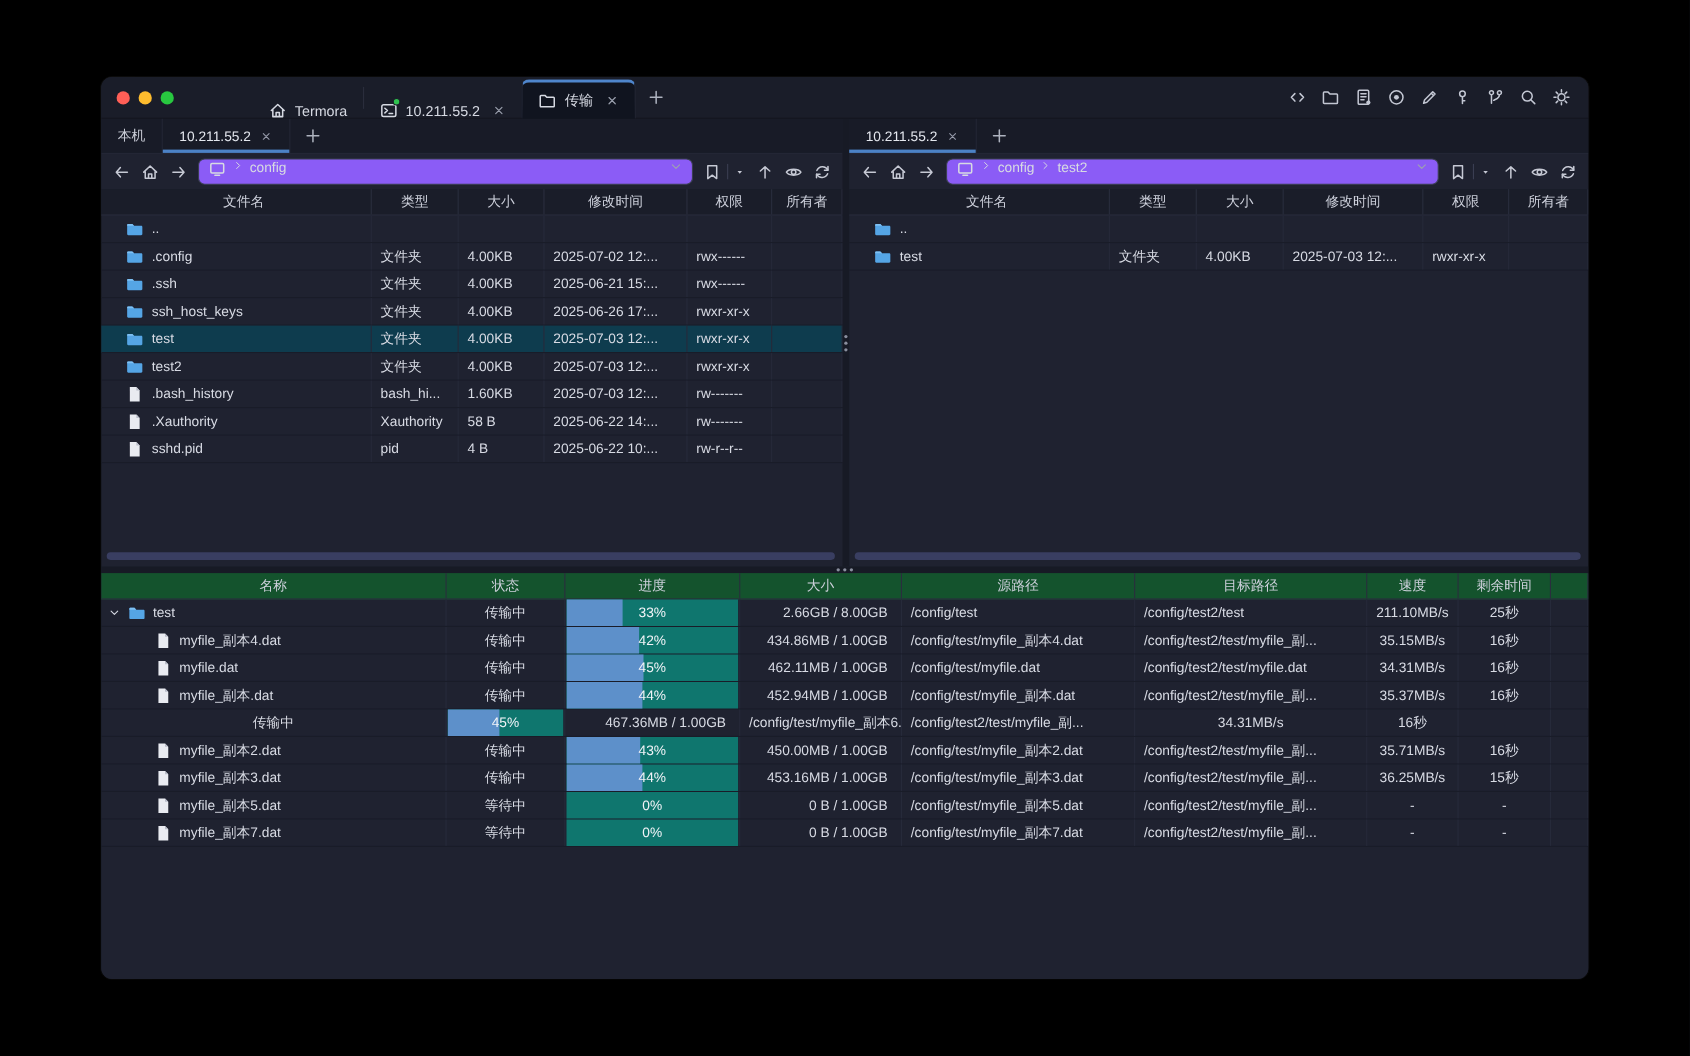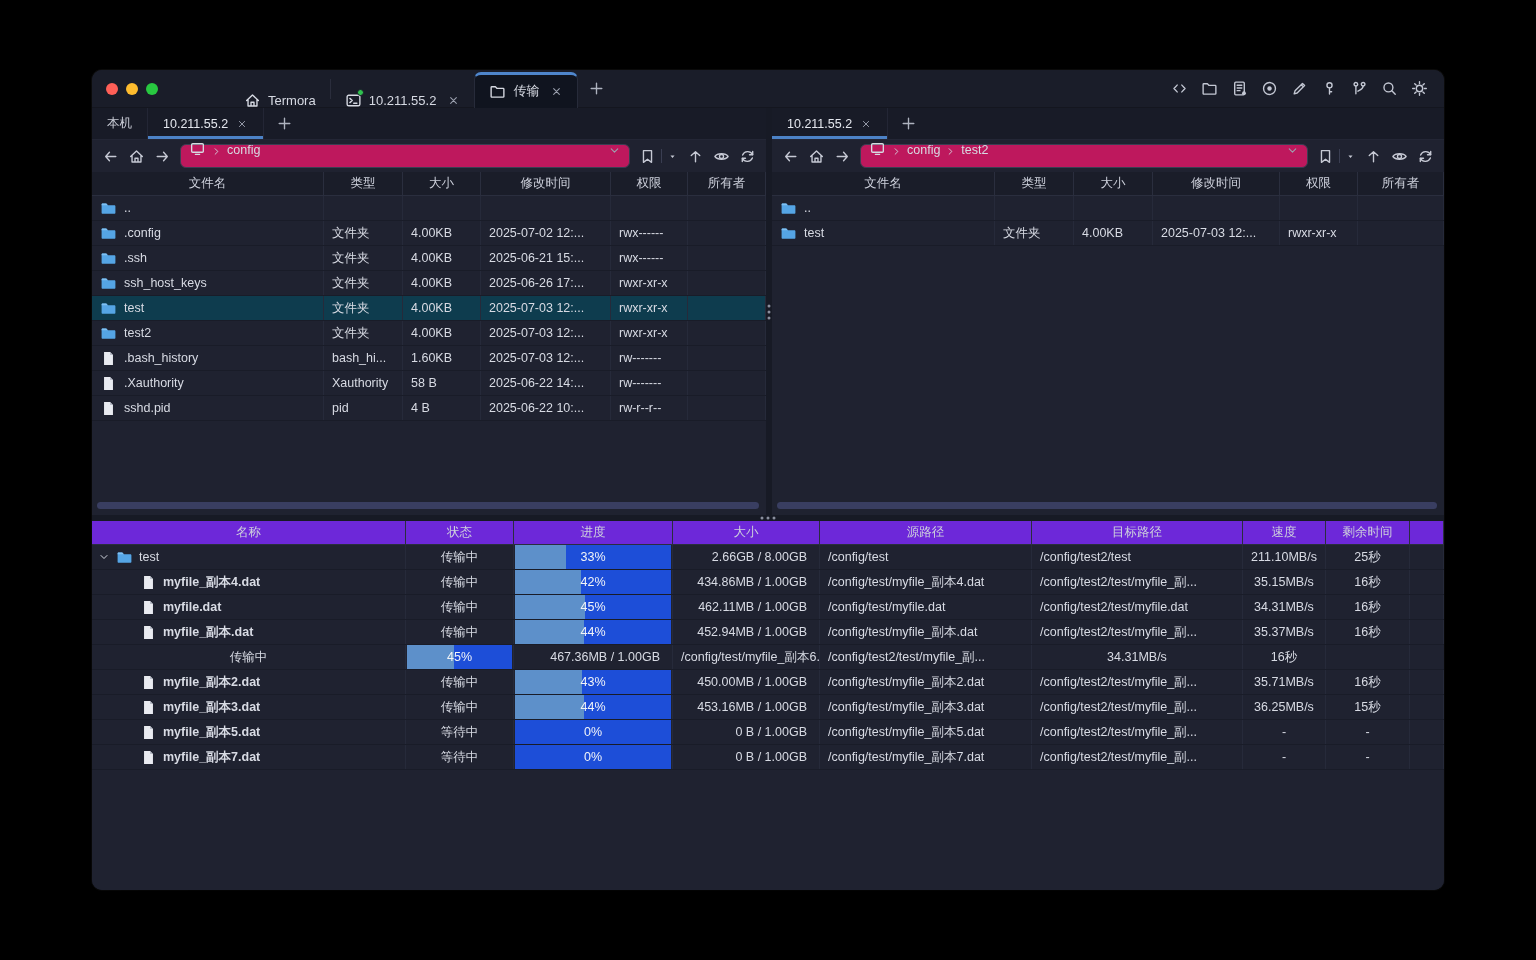--- a/index.html
+++ b/index.html
@@ -45,29 +45,29 @@
   .ptab { display:flex; align-items:center; gap:6px; padding:0 15px; color:#c9ccd6;
     font-size:12.5px; position:relative; border-right:1px solid #232635; }
   .ptab.active { color:#e4e7ee; }
   .ptab.active::after { content:""; position:absolute; left:0; right:0; bottom:0; height:3px;
     background:#4c82c6; }
   .ptab .x { color:#969baa; font-size:11px; margin-left:2px; }
   .ptab-plus { display:flex; align-items:center; padding:0 12px; color:#aeb3bf; font-size:16px; }
 
   .ptoolbar { height:32px; display:flex; align-items:center; gap:9px; padding:0 10px;
     color:#c6c9d4; background:#1f2230; }
-  .pathbox { flex:1; height:24px; background:#be185d; border:1px solid #3a3e52; border-radius:6px;
-    display:flex; align-items:flex-end; gap:5px; padding:10px 8px; color:#d7dae2; font-size:12.5px; }
+  .pathbox { flex:1; height:24px; background:#8b5cf6; border:1px solid #3a3e52; border-radius:6px;
+    display:flex; align-items:flex-start; gap:5px; padding:0 8px; color:#d7dae2; font-size:12.5px; }
   .pathbox .tail { margin-left:auto; color:#9da2b0; }
   .bkgroup { display:flex; align-items:center; gap:3px; }
   .bksep { width:1px; height:14px; background:#3a3e52; margin:0 2px; }
 
   
   .ftable { font-size:12.5px; color:#d8dbe4; }
-  .fhead, .frow { display:grid; align-items:center; }
+  .fhead, .frow { display:grid; align-items:center;padding-left:14px; }
   .left  .fhead, .left  .frow { grid-template-columns:232px 79px 78px 130px 77px 1fr; }
   .right .fhead, .right .frow { grid-template-columns:223px 79px 79px 127px 78px 1fr; }
   .fhead { height:24px; background:#1a1d29; color:#ced1dc; border-bottom:1px solid #2a2e3e; }
   .fhead > div { text-align:center; border-right:1px solid #2a2e3e; height:100%;
     display:flex; align-items:center; justify-content:center; }
   .frow { height:25px; border-bottom:1px solid #191c28; }
   .frow > div { padding-left:8px; border-right:1px solid #262a3a; height:100%;
     display:flex; align-items:center; overflow:hidden; white-space:nowrap; }
   .frow.selected { background:#0e3c4e; }
   .fname { gap:7px; }
@@ -78,34 +78,34 @@
   .hsplit { position:absolute; top:445px; left:0; right:0; height:6px; background:#171a25;
     cursor:row-resize; }
   .hgrip { position:absolute; left:50%; top:50%; transform:translate(-50%,-50%);
     display:flex; gap:3px; }
 
   
   .transfers { position:absolute; top:451px; left:0; right:0; bottom:0; background:#1f2230;
     font-size:12.5px; color:#d8dbe4; }
   .thead, .trow { display:grid; align-items:center;
     grid-template-columns:314px 108px 159px 147px 212px 211px 83px 84px 1fr; }
-  .thead { height:24px; background:#6d28d9; color:#ced1dc; border-bottom:1px solid #2a2e3e; }
+  .thead { height:24px; background:#14532d; color:#ced1dc; border-bottom:1px solid #2a2e3e; }
   .thead > div { text-align:center; border-right:1px solid #2a2e3e; height:100%;
     display:flex; align-items:center; justify-content:center; }
   .trow { height:25px; border-bottom:1px solid #191c28; }
   .trow > div { height:100%; display:flex; align-items:center; overflow:hidden;
     white-space:nowrap; border-right:1px solid #262a3a; }
   .tname { gap:6px; padding-left:6px; }
-  .tname.child { padding-left:48px;font-weight:bold; }
+  .tname.child { padding-left:48px; }
   .tstatus { justify-content:center; }
   .tsize { justify-content:flex-end; padding-right:12px; }
   .tpath { padding-left:8px; }
   .tcenter { justify-content:center; }
   .tprog { padding:2px 1px; }
-  .pbar { position:relative; width:100%; height:32px; background:#1d4ed8; border-radius:2px;
+  .pbar { position:relative; width:100%; height:32px; background:#0f766e; border-radius:2px;
     overflow:hidden;text-align:center; }
   .pfill { position:absolute; left:0; top:0; bottom:0; background:#5d90ca; }
   .plabel { position:absolute; inset:0; display:flex; align-items:center; justify-content:center;
     color:#f2f4f8; font-size:12.5px; }
 </style>
 </head>
 <body>
 
 <svg width="0" height="0" style="position:absolute">
   <defs>

